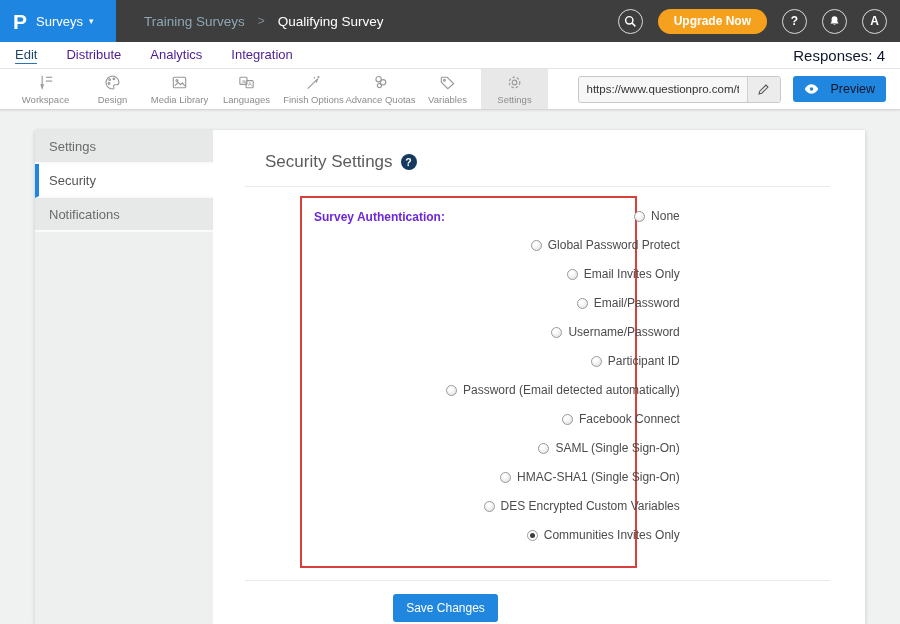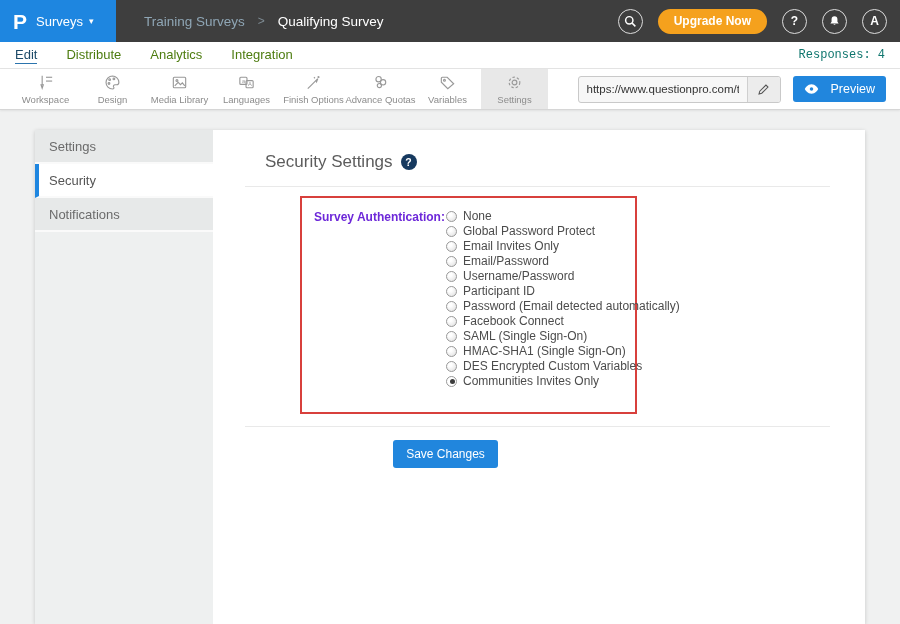--- a/index.html
+++ b/index.html
@@ -16,49 +16,49 @@
   .crumb-parent { color:#8fa6b5; cursor:pointer; }
   .crumb-sep { color:#7e8b93; font-size:12px; }
   .crumb-current { color:#ffffff; }
   .header-right { margin-left:auto; display:flex; align-items:center; gap:15px; margin-right:13px; }
   .hdr-circle { width:25px; height:25px; border-radius:50%; border:1.5px solid #dcdcdc; display:flex; align-items:center; justify-content:center; color:#fff; font-size:12px; font-weight:bold; cursor:pointer; background:transparent; }
   .upgrade-btn { height:25px; border:none; border-radius:13px; background:#f5a11d; color:#fff; font-size:12px; font-weight:bold; padding:0 16px; cursor:pointer; font-family:inherit; }
 
   
   .navrow { height:27px; background:#fff; border-bottom:1px solid #e4e4e4; display:flex; align-items:center; padding:0 15px; }
   .nav-tabs { display:flex; gap:29px; }
-  .nav-tab { font-size:13px; color:#4d7c0f; cursor:pointer; font-weight:500; }
+  .nav-tab { font-size:13px; color:#4c1d95; cursor:pointer; font-weight:500; }
   .nav-tab.active { border-bottom:1.5px solid #2b74ad; padding-bottom:1px; color:#1d4a68; }
-  .responses { margin-left:auto; font-size:12px; color:#0f766e;font-family:Liberation Mono, monospace; }
+  .responses { margin-left:auto; font-size:15px; color:#0f172a; }
 
   
   .toolbar { height:41px; background:#fff; border-bottom:1px solid #d6d6d6; box-shadow:0 1px 2px rgba(0,0,0,.07); display:flex; align-items:stretch; padding-left:12px; position:relative; z-index:2; }
   .tool-item { width:67px; display:flex; flex-direction:column; align-items:center; justify-content:center; gap:2px; cursor:pointer; }
   .tool-item.active { background:#e8e8e8; }
   .tool-label { font-size:9.5px; color:#8c8c8c; white-space:nowrap; }
   .tool-item svg { stroke:#999; fill:none; stroke-width:1.2; }
   .url-group { margin-left:auto; align-self:center; display:flex; height:27px; border:1px solid #c9c9c9; border-radius:3px; overflow:hidden; background:#f7f7f7; }
   .url-input { width:168px; border:none; outline:none; background:transparent; padding:0 8px; font-size:11.5px; color:#333; font-family:inherit; }
   .pencil-addon { width:33px; background:#ececec; border-left:1px solid #cfcfcf; display:flex; align-items:center; justify-content:center; cursor:pointer; }
-  .preview-btn { margin:0 14px 0 12px; align-self:center; height:26px; background:#2186dd; color:#ffffff; border:none; border-radius:3px; font-size:12.5px; padding:0 11px; display:flex; align-items:center; gap:12px; cursor:pointer; font-family:inherit; }
+  .preview-btn { margin:0 14px 0 12px; align-self:center; height:26px; background:#2186dd; color:#0f172a; border:none; border-radius:3px; font-size:12.5px; padding:0 11px; display:flex; align-items:center; gap:12px; cursor:pointer; font-family:inherit; }
 
   
   .page { padding:20px 35px 0 35px; }
   .card { display:flex; box-shadow:0 1px 4px rgba(0,0,0,.18); min-height:494px; }
   .sidebar { width:178px; background:#eef0f0; flex-shrink:0; }
   .side-item { height:34px; line-height:34px; padding-left:14px; font-size:13px; color:#6b6b6b; background:#e7e9e9; border-bottom:2px solid #fafafa; cursor:pointer; }
   .side-item.active { background:#fff; border-left:4px solid #1e86e0; padding-left:10px; color:#555; }
   .main { flex:1; background:#fff; padding-top:22px; }
   .title-row { margin-left:52px; display:flex; align-items:center; gap:8px;text-align:center; }
   .page-title { font-size:17px; color:#5c5c5c; font-weight:400; }
   .help-badge { width:16px; height:16px; border-radius:50%; background:#16395f; color:#fff; font-size:10.5px; font-weight:bold; display:flex; align-items:center; justify-content:center; cursor:pointer; }
   .divider { height:1px; background:#e9e9e9; margin:14px 35px 0 32px; }
   .auth-box { margin:9px 0 0 87px; width:337px; border:2px solid #d8403c; padding:11px 0 24px 12px; display:flex; }
   .auth-label { width:132px; font-size:12px; font-weight:bold; color:#6d28d9; padding-top:1px; flex-shrink:0; }
-  .options { display:flex; flex-direction:column; gap:1px; }
+  .options { display:flex; flex-direction:column; gap:15px;align-items:flex-end; }
   .option-row { display:flex; align-items:center; gap:6px; cursor:pointer; }
   .option-label { font-size:12px; color:#4c4c4c; white-space:nowrap; }
   .radio { width:11px; height:11px; border-radius:50%; border:1px solid #999; background:radial-gradient(circle at 35% 30%, #fff 20%, #ddd); flex-shrink:0; position:relative; }
   .radio.checked { background:#fff; }
   .radio.checked::after { content:""; position:absolute; left:2.5px; top:2.5px; width:5px; height:5px; border-radius:50%; background:#3c3c3c; }
   .divider2 { height:1px; background:#e9e9e9; margin:12px 35px 0 32px; }
   .save-row { width:337px; margin-left:64px; text-align:center; margin-top:13px; }
   .save-btn { background:#2186dd; color:#fff; border:none; border-radius:3px; font-size:12px; padding:7px 13px; cursor:pointer; font-family:inherit; }
 </style>
 </head>

